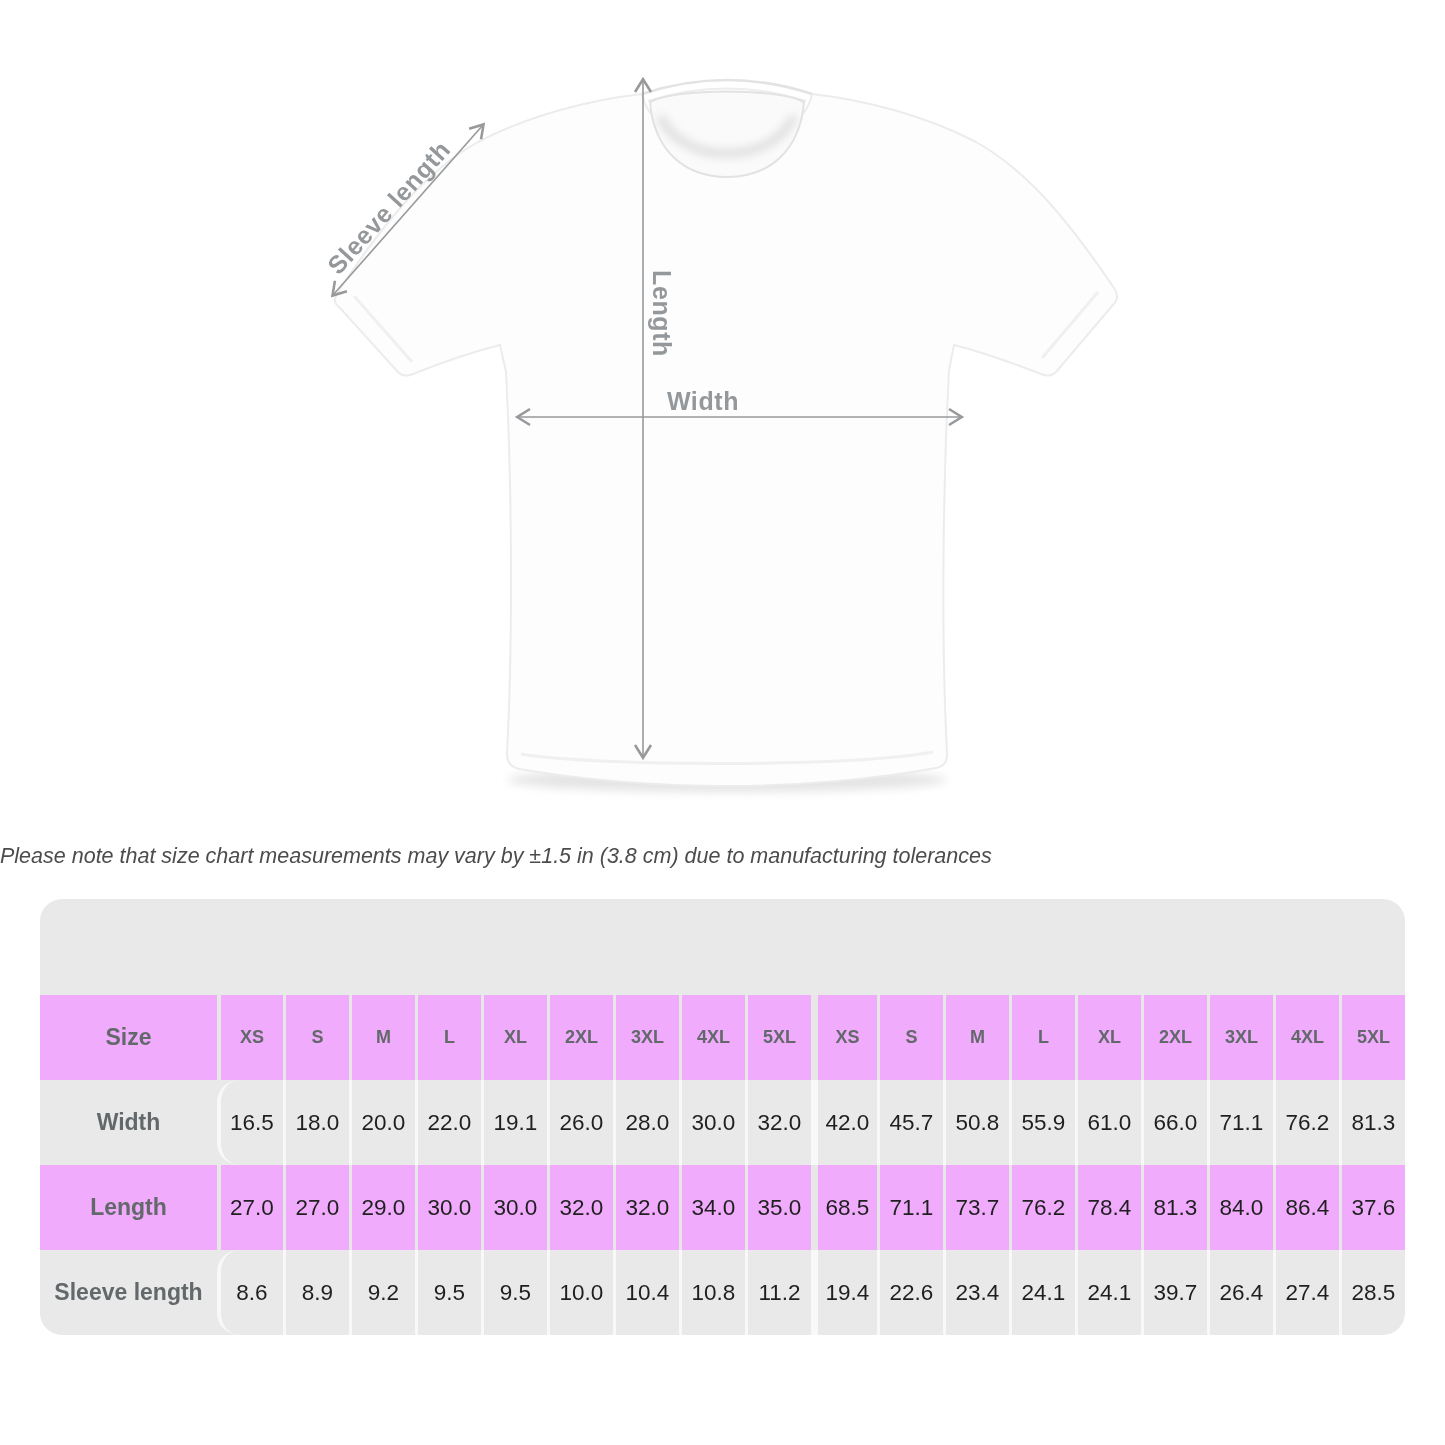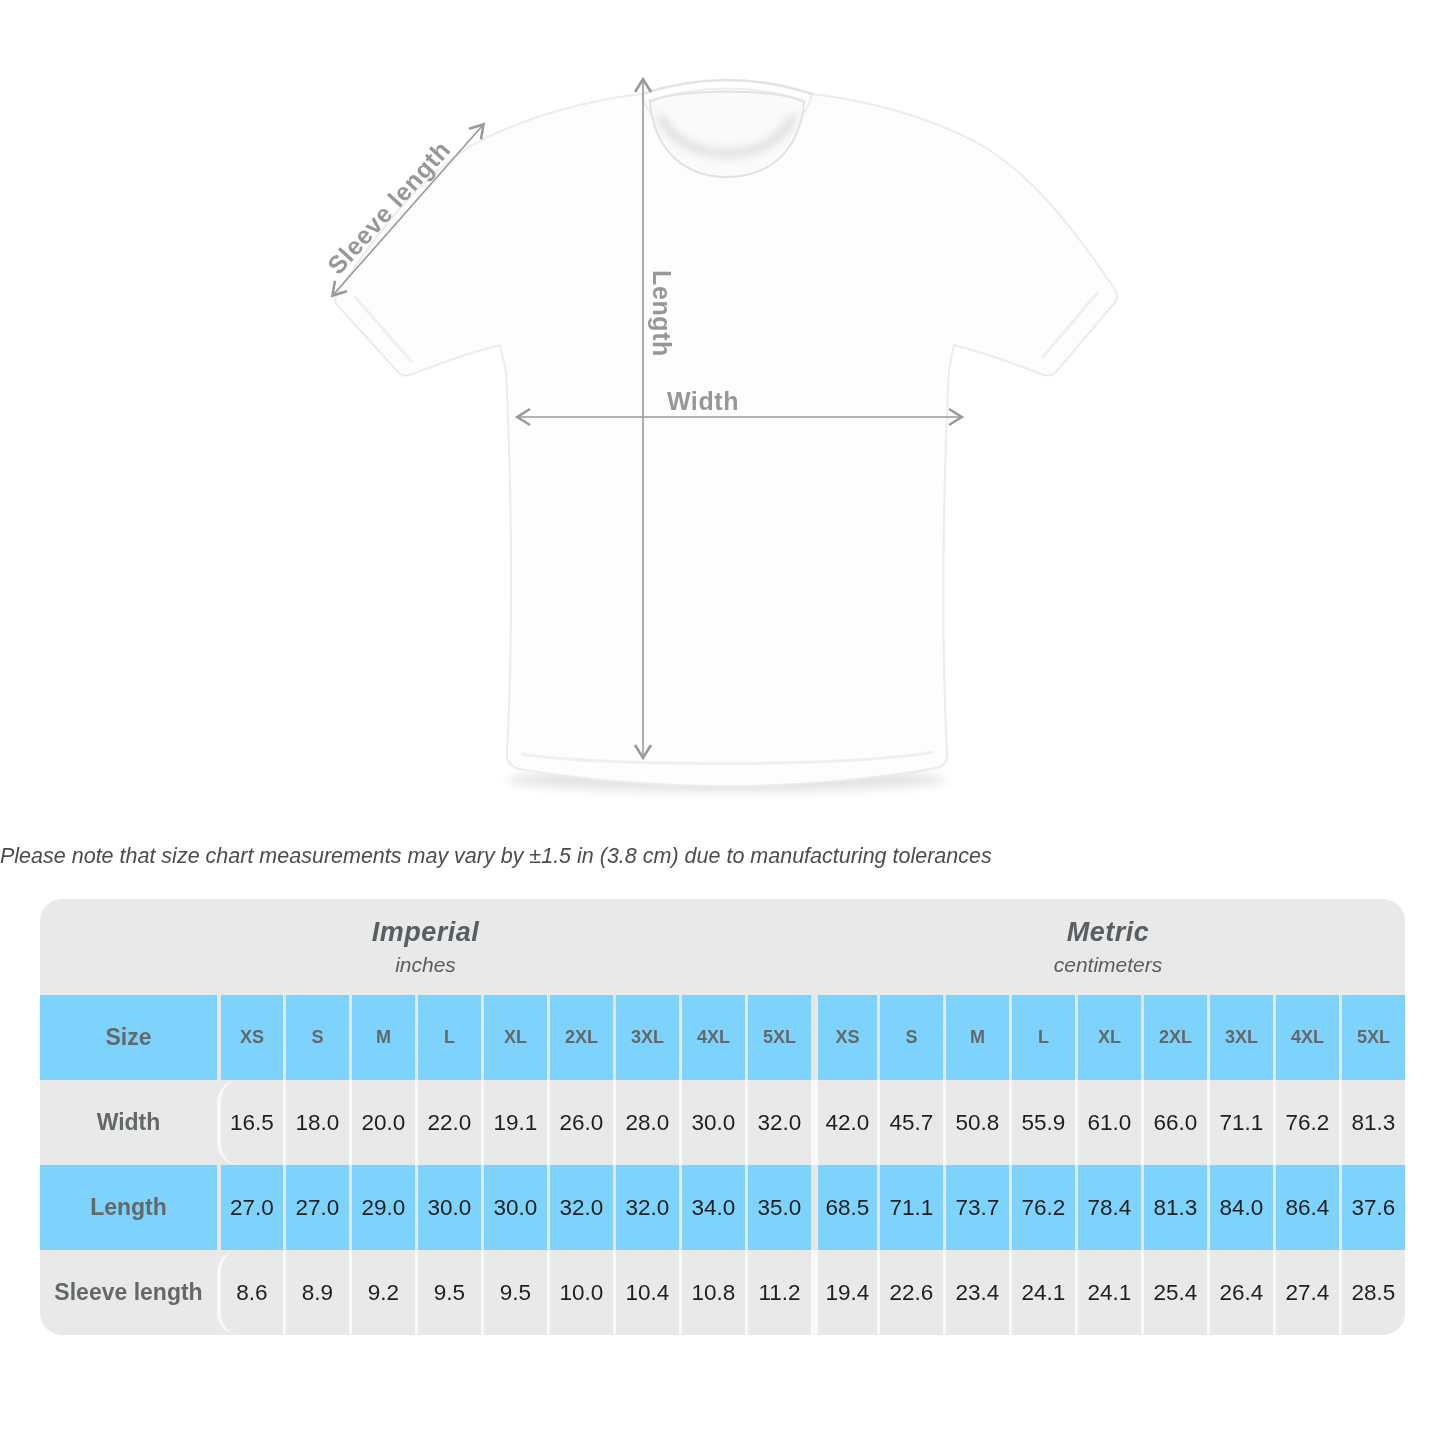--- a/index.html
+++ b/index.html
@@ -54,21 +54,21 @@
   .sec-head {
     display:flex; flex-direction:column; align-items:center; justify-content:center;
     gap:5px;
   }
   .sec-head.imperial { grid-column:1 / span 10; }
   .sec-head.metric   { grid-column:11 / span 9; }
   .sec-name { font-size:27px; font-weight:bold; font-style:italic; color:#585e62; letter-spacing:.5px; }
   .sec-unit { font-size:21px; font-style:italic; color:#585e62; }
 
   .trow { display:grid; grid-template-columns:177px repeat(18, 1fr); height:85px; }
-  .trow.row-white { background:#7dd3fc; }
+  .trow.row-white { background:#f0abfc; }
   .trow.row-gray  { background:var(--row-gray); }
   .cell {
     display:flex; align-items:center; justify-content:center;
     font-size:22.5px; color:var(--value-color);
   }
   .row-white .cell { border-left:3px solid var(--divider-on-white); }
   .row-gray  .cell { border-left:3px solid var(--divider-on-gray); }
   .cell.lab  { border-left:none !important; font-weight:bold; font-size:23px; color:var(--label-gray); }
   .cell.head { font-weight:bold; font-size:18px; color:var(--label-gray); }
   .row-white .cell.lab-div { border-left-width:4px; }
@@ -136,28 +136,20 @@
 
     <div class="m-label sleeve">Sleeve length</div>
     <div class="m-label len">Length</div>
     <div class="m-label wid">Width</div>
   </div>
 
   <p class="subtitle">Please note that size chart measurements may vary by ±1.5 in (3.8 cm) due to manufacturing tolerances</p>
 
   <div class="size-table">
     <div class="thead">
-      <div class="sec-head imperial">
-        <div class="sec-name">Imperial</div>
-        <div class="sec-unit">inches</div>
-      </div>
-      <div class="sec-head metric">
-        <div class="sec-name">Metric</div>
-        <div class="sec-unit">centimeters</div>
-      </div>
     </div>
     <div>
         <div class="trow row-white">
           <div class="cell lab">Size</div>
           <div class="cell head lab-div">XS</div>
           <div class="cell head">S</div>
           <div class="cell head">M</div>
           <div class="cell head">L</div>
           <div class="cell head">XL</div>
           <div class="cell head">2XL</div>
@@ -225,21 +217,21 @@
           <div class="cell">9.5</div>
           <div class="cell">10.0</div>
           <div class="cell">10.4</div>
           <div class="cell">10.8</div>
           <div class="cell">11.2</div>
           <div class="cell sec">19.4</div>
           <div class="cell">22.6</div>
           <div class="cell">23.4</div>
           <div class="cell">24.1</div>
           <div class="cell">24.1</div>
-          <div class="cell">25.4</div>
+          <div class="cell">39.7</div>
           <div class="cell">26.4</div>
           <div class="cell">27.4</div>
           <div class="cell">28.5</div>
         </div>
       </div>
   </div>
 
 </div>
 
 </body></html>

